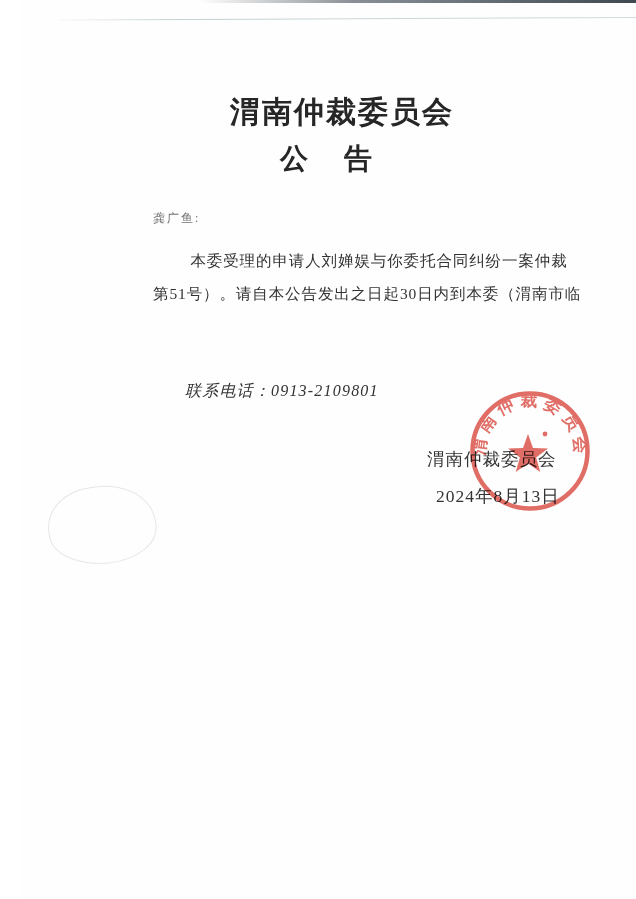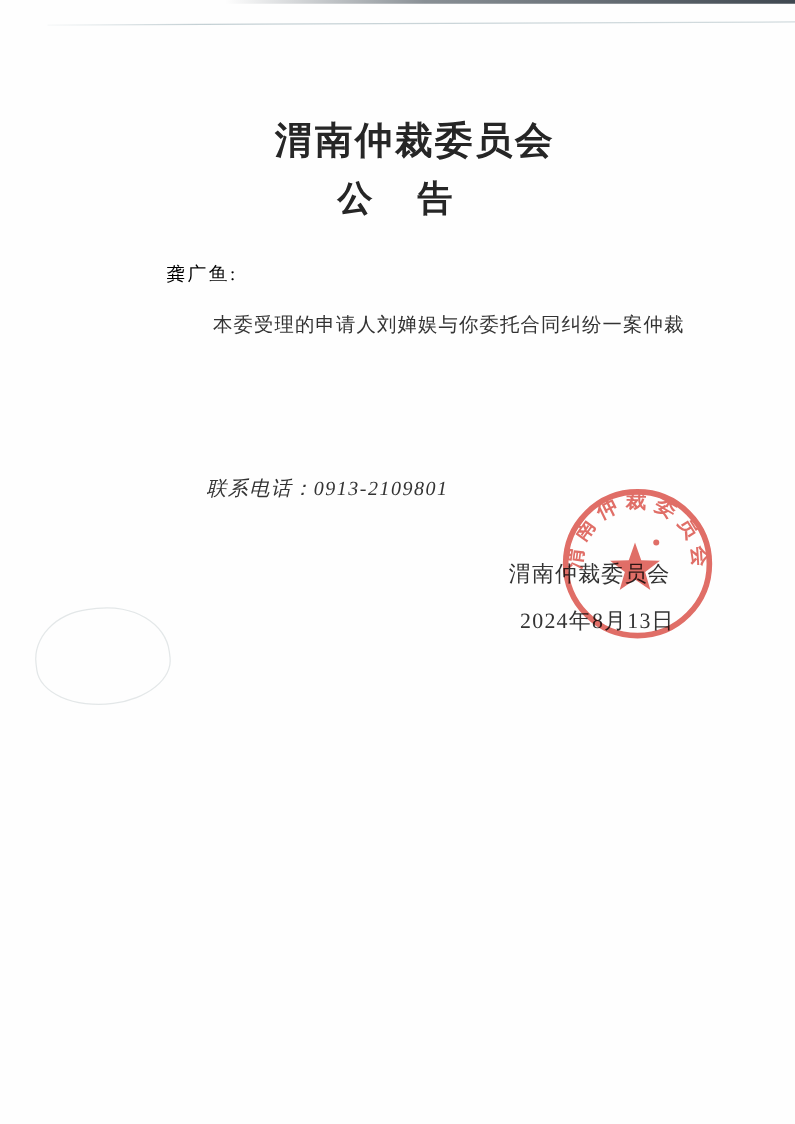--- a/index.html
+++ b/index.html
@@ -4,21 +4,21 @@
 <style>
   html, body { margin: 0; padding: 0; }
   body {
     width: 636px; height: 899px;
     background: #ffffff;
     position: relative;
     overflow: hidden;
     font-family: "Liberation Serif", "DejaVu Serif", serif;
     color: #2e2e2e;
   }
-  .page { position: absolute; inset: 0; background: #fefefe; }
+  .page { position: absolute; inset: 0; background: #fefefe; margin-left: 20px; }
 
   
   .scan-top-edge {
     position: absolute; top: 0; left: 180px; right: 0; height: 3px;
     background: linear-gradient(to right, rgba(42,54,64,0) 0%, rgba(42,54,64,0.55) 35%, rgba(30,40,50,0.85) 100%);
   }
   .scan-hairline {
     position: absolute; top: 17px; left: 38px; right: 0; height: 1px;
     background: linear-gradient(to right, rgba(110,140,150,0.05), rgba(110,140,150,0.4) 20%, rgba(110,140,150,0.3));
     transform: rotate(-0.25deg); transform-origin: right center;
@@ -40,21 +40,21 @@
   .doc-subtitle {
     position: absolute; top: 140px; left: 0; right: 0;
     text-align: center;
     font-family: Liberation Mono, monospace;
     font-weight: 700; font-size: 28px; letter-spacing: 4px; color: #262626;
   }
 
   
   .salutation {
     position: absolute; left: 133px; top: 210px;
-    font-size: 15px; letter-spacing: 2px; color: #000000; font-family: Liberation Serif, serif;
+    font-size: 12px; letter-spacing: 2px; color: #737373; font-family: Liberation Serif, serif;
   }
   .paragraph {
     position: absolute; left: 133px; top: 244px; width: 420px;
     font-size: 15.5px; line-height: 33px; letter-spacing: 0.9px; color: #333; text-align: center;
   }
   .paragraph .line { white-space: nowrap; }
   .paragraph .line.first { text-indent: 32px; }
   .contact-line {
     position: absolute; left: 165px; top: 381px;
     font-size: 16px; letter-spacing: 1.2px; color: #333; font-style: italic;
@@ -86,20 +86,21 @@
   <div class="scan-hairline"></div>
   <div class="stain-blob"></div>
 
   <div class="doc-title">渭南仲裁委员会</div>
   <div class="doc-subtitle">公　告</div>
 
   <div class="salutation">龚广鱼:</div>
 
   <div class="paragraph">
     <div class="line first">本委受理的申请人刘婵娱与你委托合同纠纷一案仲裁</div>
+    <div class="line">第51号）。请自本公告发出之日起30日内到本委（渭南市临</div>
   </div>
 
   <div class="contact-line">联系电话：0913-2109801</div>
 
   <div class="signature-org">渭南仲裁委员会</div>
   <div class="signature-date">2024年8月13日</div>
 
   <div class="seal">
     <svg width="126" height="126" viewBox="0 0 126 126">
       <circle cx="63" cy="63" r="57.5" fill="none" stroke="#dd5a52" stroke-width="4.5"></circle>

